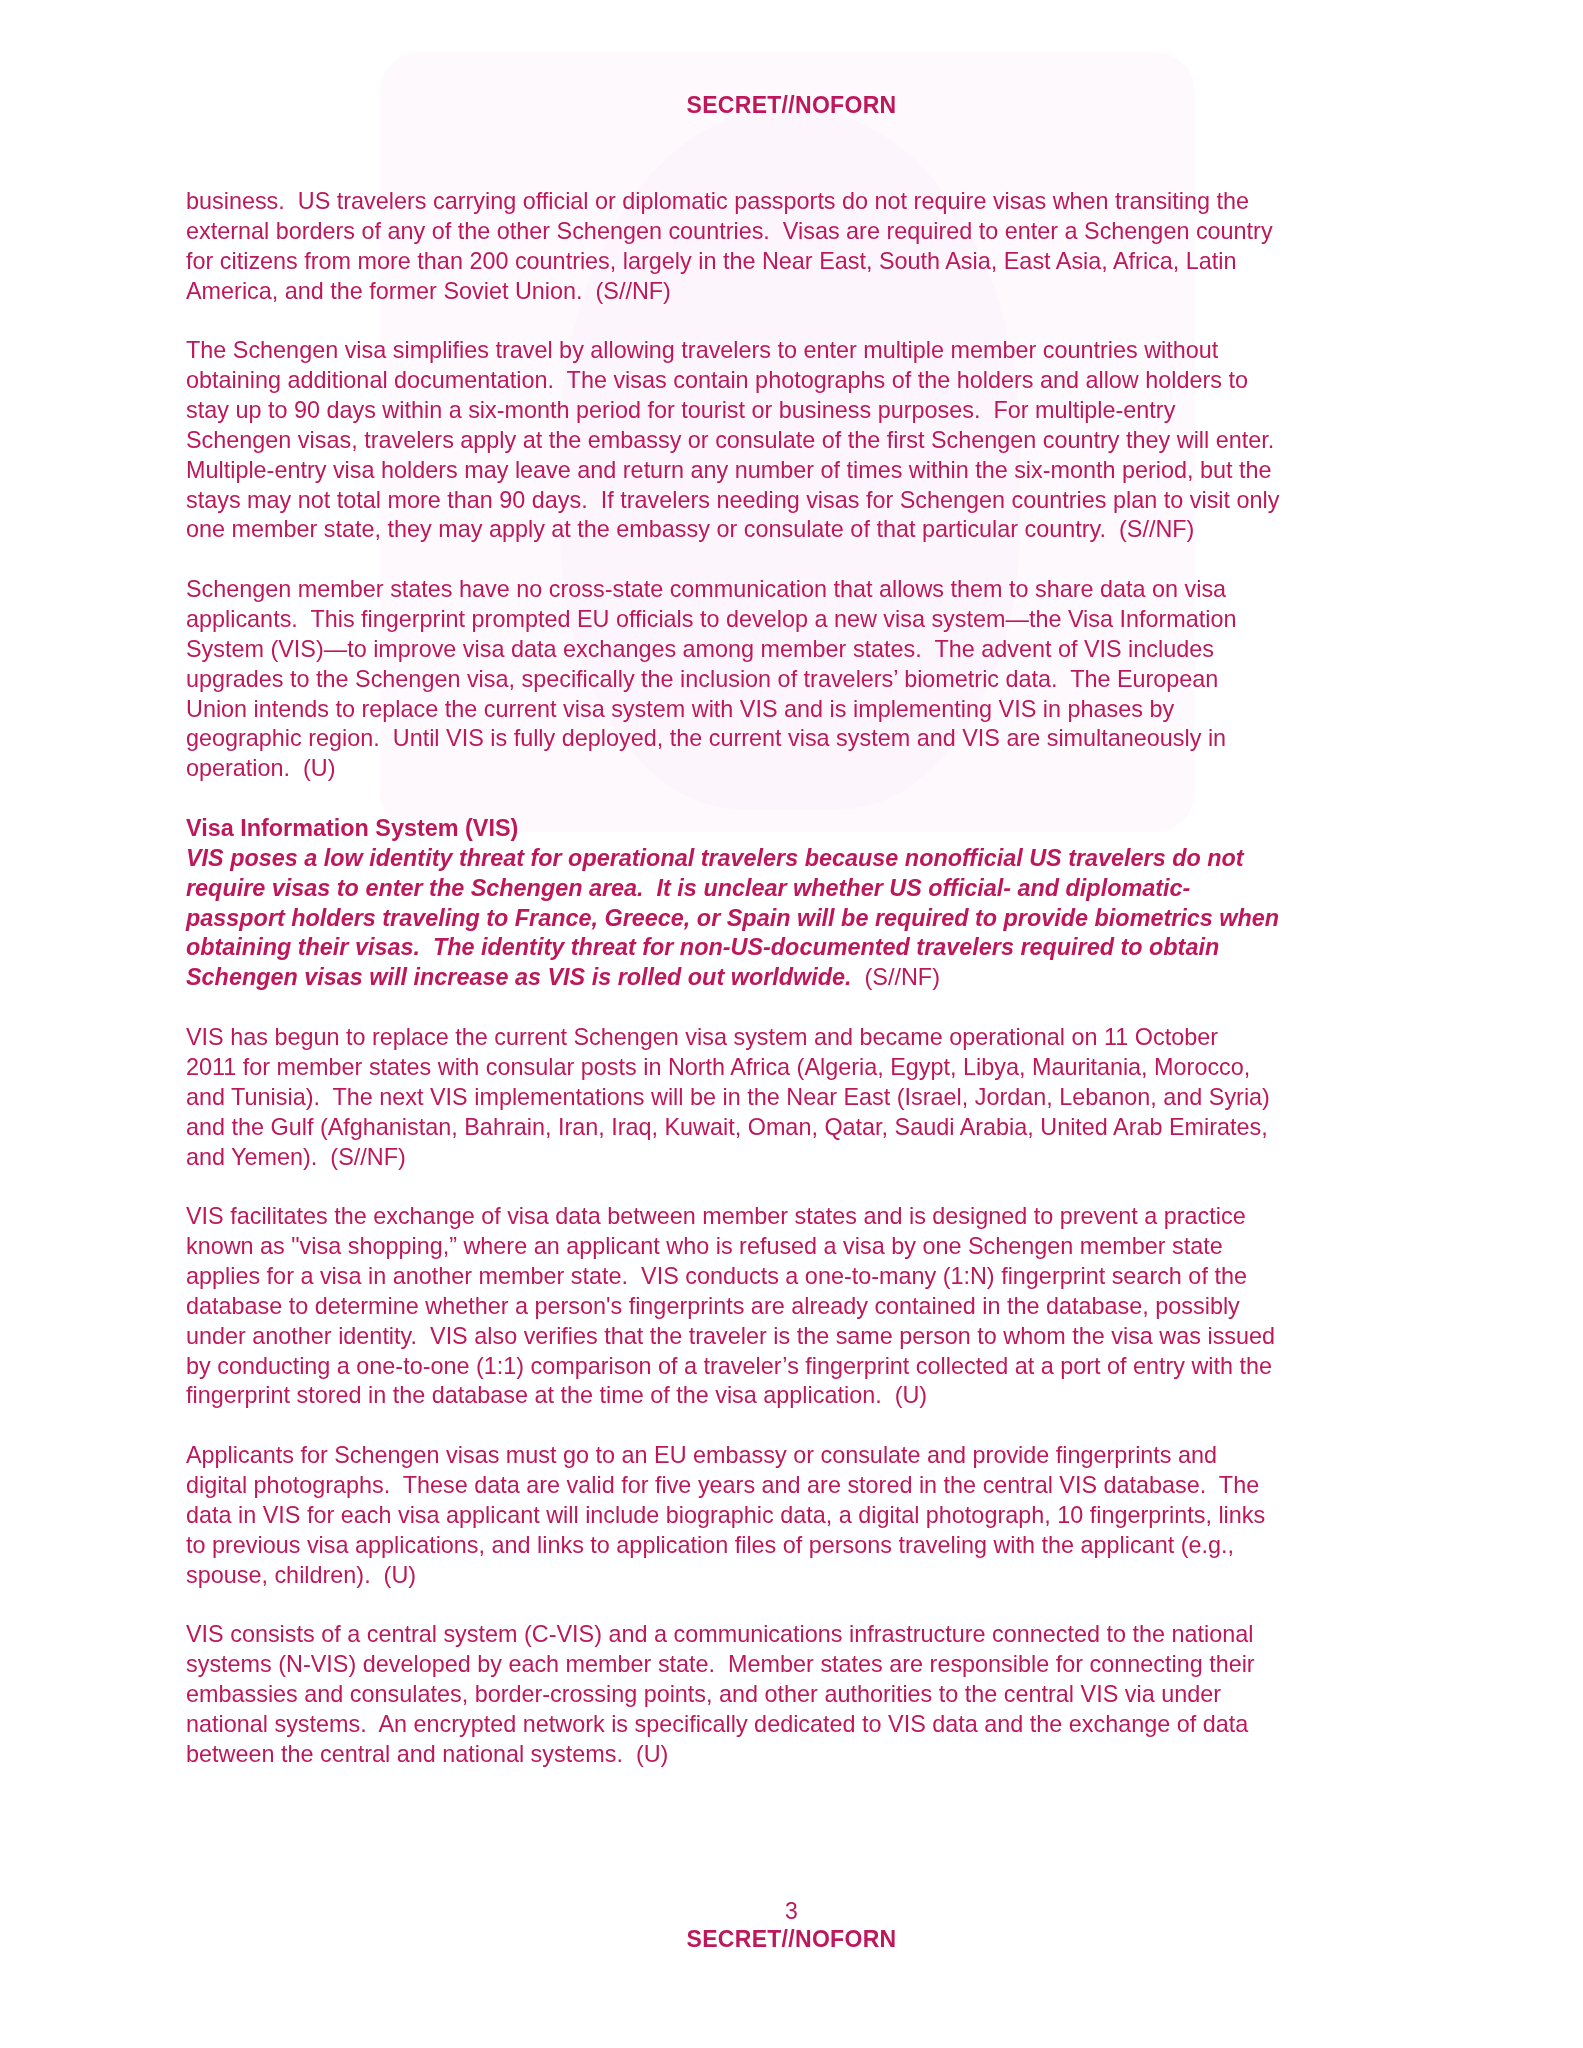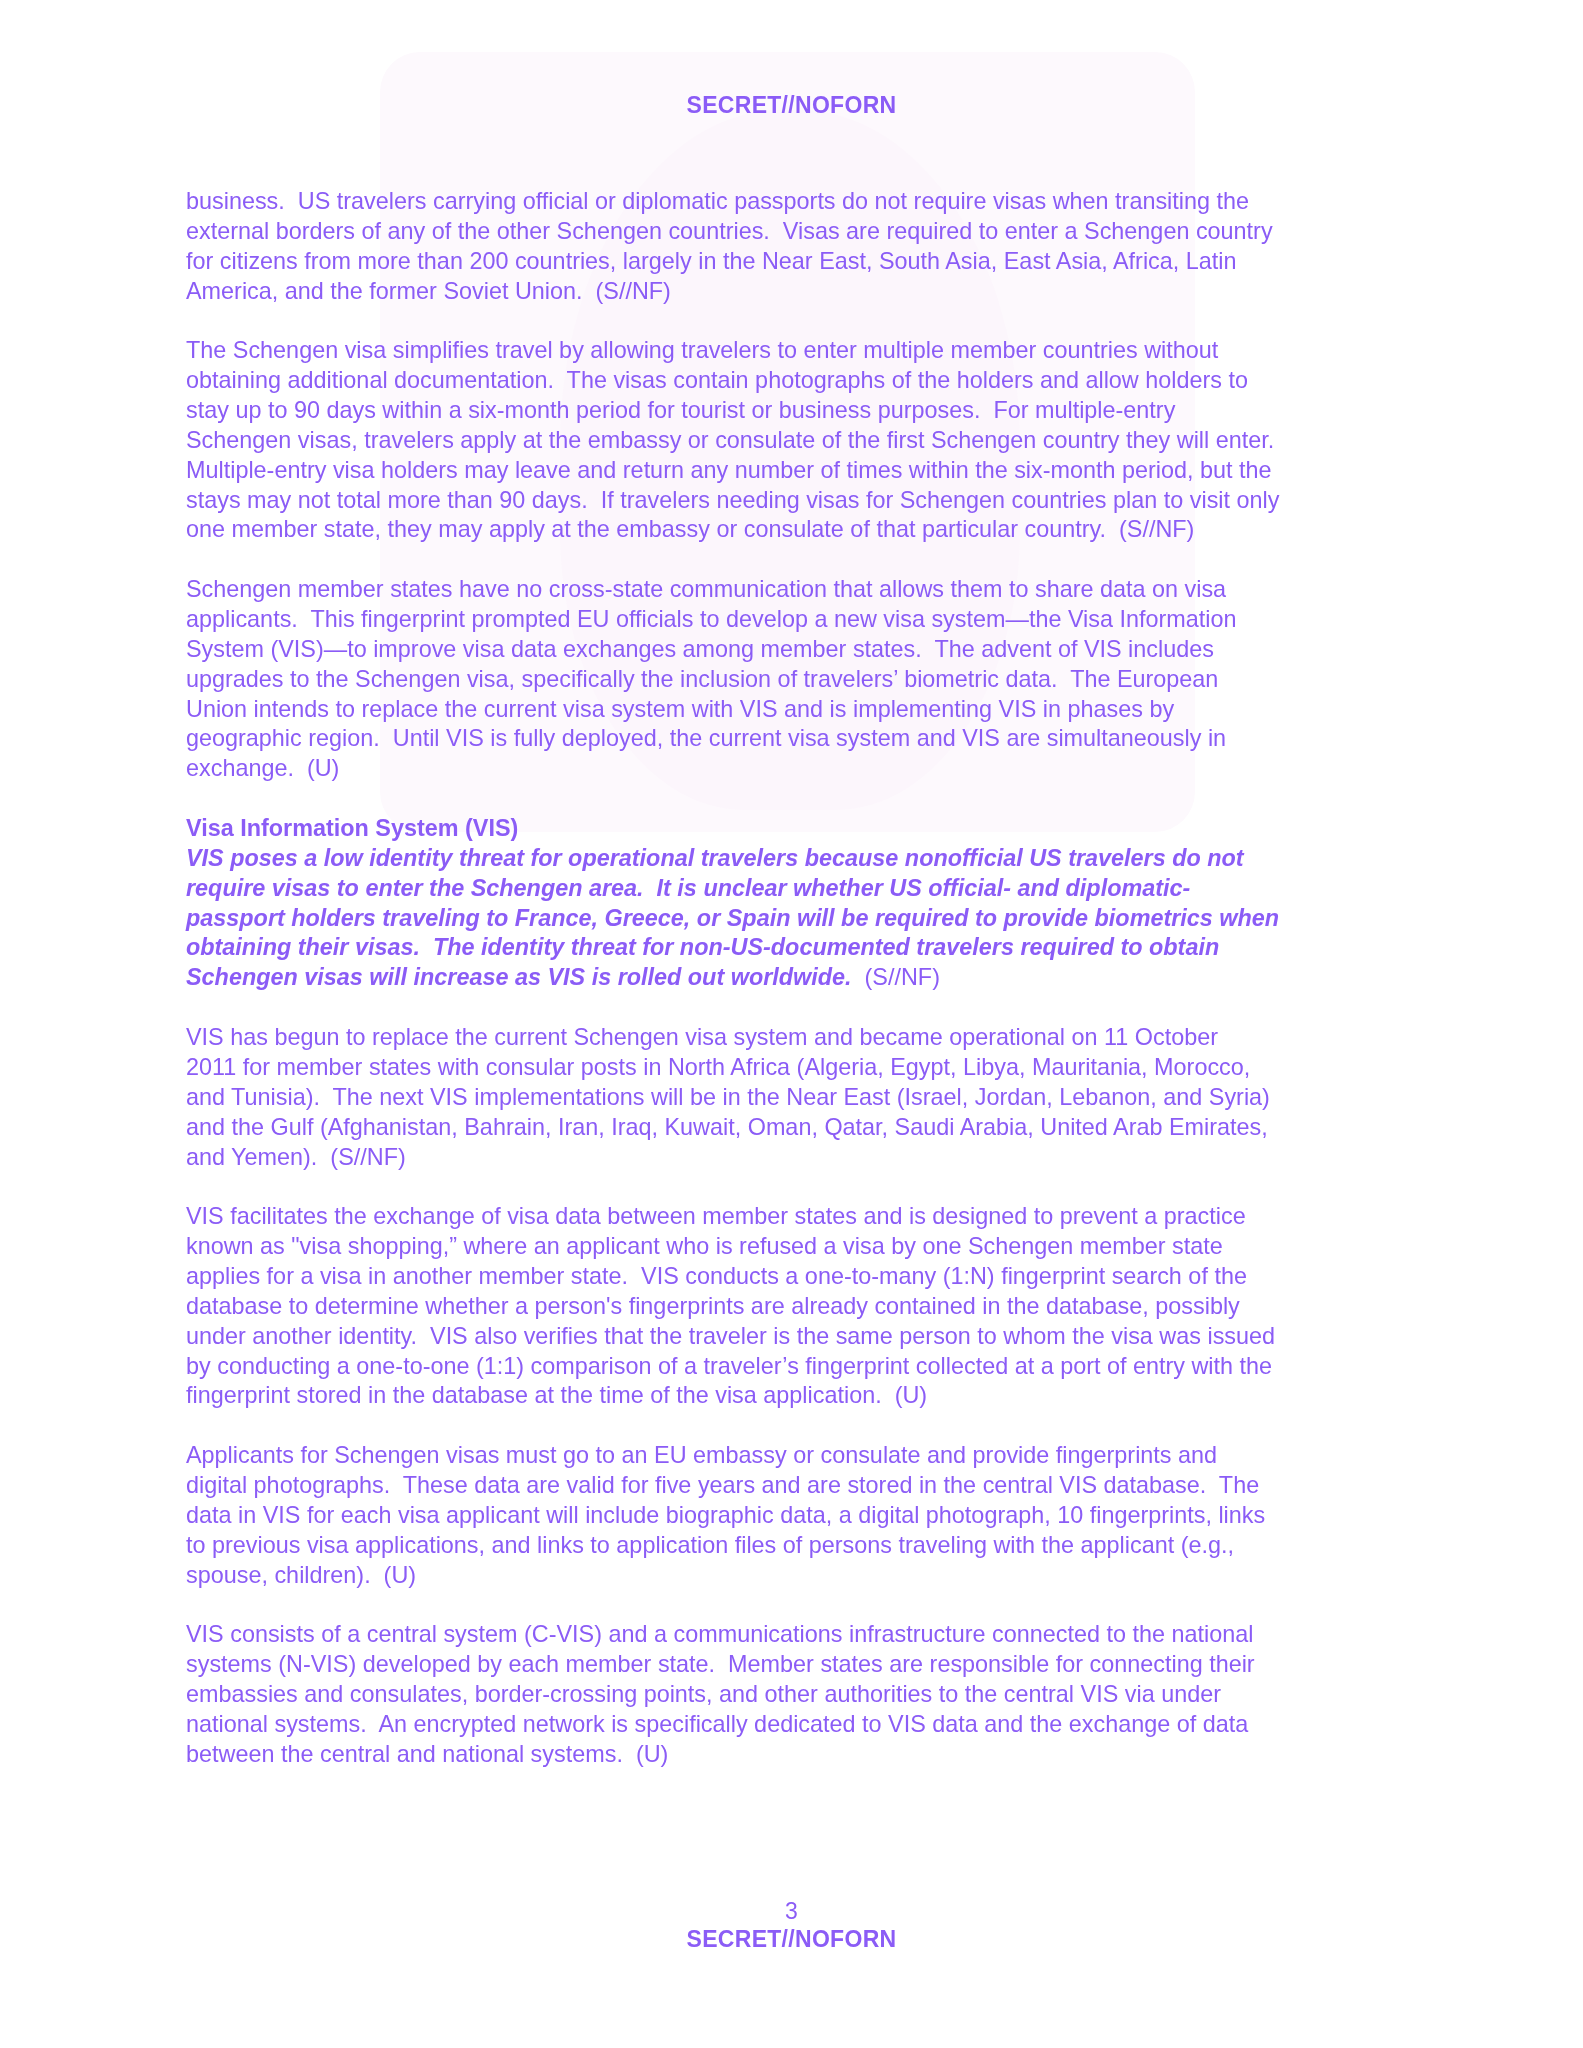--- a/index.html
+++ b/index.html
@@ -6,21 +6,21 @@
     body { width: 1583px; height: 2048px; position: relative; overflow: hidden; }
     .watermark {
       position: absolute; left: 380px; top: 52px; width: 815px; height: 780px;
       background: #fdf9fd; border-radius: 40px; z-index: 0;
     }
     .watermark-seal {
       position: absolute; left: 560px; top: 110px; width: 460px; height: 700px;
       border-radius: 48% 48% 40% 40%; background: #fcf6fc; z-index: 0;
     }
     .page { position: absolute; left: 0; top: 0; width: 1583px; height: 2048px; z-index: 1;
-      font-family: "Liberation Sans", sans-serif; color: #8b5cf6; }
+      font-family: "Liberation Sans", sans-serif; color: #be185d; }
     .classif { position: absolute; left: 0; width: 1583px; text-align: center;
       font-weight: bold; font-size: 23px; letter-spacing: 0.3px; }
     .classif.top { top: 92px; }
     .classif.bottom { top: 1926px; }
     .pagenum { position: absolute; left: 0; width: 1583px; text-align: center;
       font-size: 23px; top: 1898px; }
     .body { position: absolute; left: 186px; top: 187px; width: 1230px;
       font-size: 23.4px; line-height: 29.87px; }
     .para { margin: 0 0 29.87px 0; }
     .line { display: block; white-space: pre; height: 29.87px; }
@@ -54,21 +54,21 @@
       <span class="line">one member state, they may apply at the embassy or consulate of that particular country.  (S//NF)</span>
     </div>
 
     <div class="para">
       <span class="line">Schengen member states have no cross-state communication that allows them to share data on visa</span>
       <span class="line">applicants.  This fingerprint prompted EU officials to develop a new visa system—the Visa Information</span>
       <span class="line">System (VIS)—to improve visa data exchanges among member states.  The advent of VIS includes</span>
       <span class="line">upgrades to the Schengen visa, specifically the inclusion of travelers’ biometric data.  The European</span>
       <span class="line">Union intends to replace the current visa system with VIS and is implementing VIS in phases by</span>
       <span class="line">geographic region.  Until VIS is fully deployed, the current visa system and VIS are simultaneously in</span>
-      <span class="line">exchange.  (U)</span>
+      <span class="line">operation.  (U)</span>
     </div>
 
     <div class="para">
       <span class="heading">Visa Information System (VIS)</span>
       <span class="line bi">VIS poses a low identity threat for operational travelers because nonofficial US travelers do not</span>
       <span class="line bi">require visas to enter the Schengen area.  It is unclear whether US official- and diplomatic-</span>
       <span class="line bi">passport holders traveling to France, Greece, or Spain will be required to provide biometrics when</span>
       <span class="line bi">obtaining their visas.  The identity threat for non-US-documented travelers required to obtain</span>
       <span class="line"><span class="bi">Schengen visas will increase as VIS is rolled out worldwide.</span><span>  (S//NF)</span></span>
     </div>

